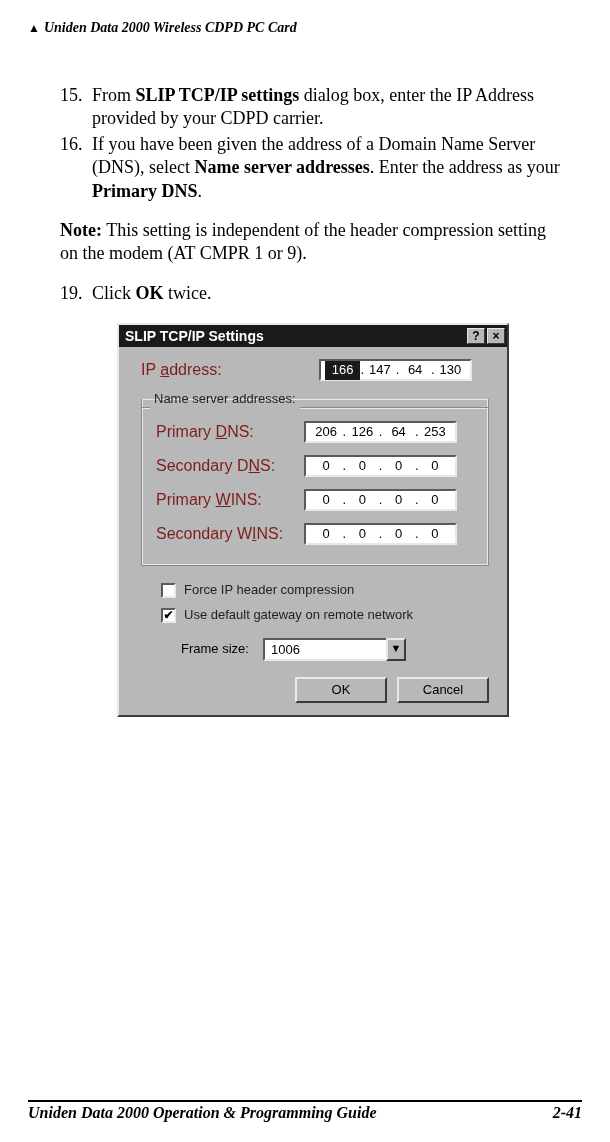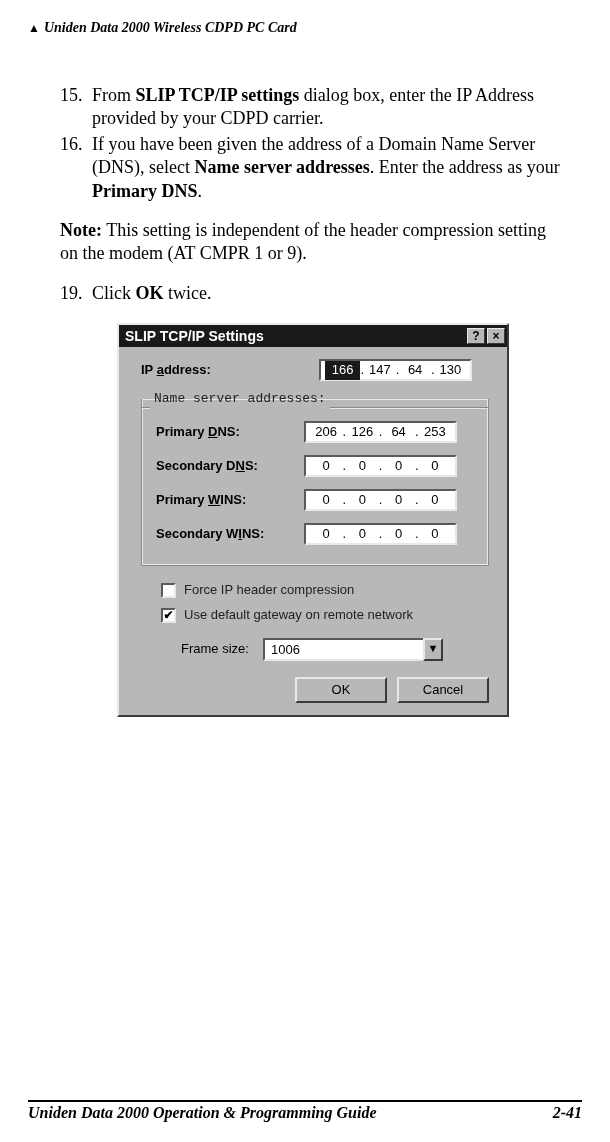--- a/index.html
+++ b/index.html
@@ -97,23 +97,22 @@
   .dialog-body {
     padding: 12px 18px 12px 22px;
   }
   .row {
     display: flex;
     align-items: center;
     margin-bottom: 12px;
   }
   .row .lbl {
     flex: 0 0 148px;
-    color: #000000;
-    font-size: 13px;
-    font-weight: bold;
+    color: #7f1d1d;
+    font-size: 16px;
   }
   .row.top .lbl { flex: 0 0 178px; }
   .row .u { text-decoration: underline; }
   .ipbox {
     background: #fff;
     border-top: 2px solid #5a5a5a;
     border-left: 2px solid #5a5a5a;
     border-right: 2px solid #e8e8e8;
     border-bottom: 2px solid #e8e8e8;
     display: flex;
@@ -145,21 +144,20 @@
     margin-bottom: 16px;
     box-shadow: inset 0 0 0 1px #e8e8e8;
   }
   .fieldset .legend-line {
     position: absolute;
     top: 0;
     left: 0;
     right: 0;
     display: flex;
     align-items: center;
-    font-family: Liberation Mono, monospace;
   }
   .fieldset .legend-line .seg {
     border-top: 1px solid #8a8a8a;
     box-shadow: 0 1px 0 #e8e8e8;
     height: 1px;
   }
   .fieldset .legend-line .seg.left { width: 8px; }
   .fieldset .legend-line .seg.right { flex: 1; }
   .fieldset .legend {
     padding: 0 4px;
@@ -191,21 +189,21 @@
     display: flex;
     align-items: center;
     margin: 14px 0 0 40px;
   }
   .framerow .lbl {
     flex: 0 0 82px;
   }
   .combo {
     display: flex;
     height: 23px;
-    width: 180px;
+    width: 143px;
   }
   .combo .ctext {
     flex: 1;
     background: #fff;
     border-top: 2px solid #5a5a5a;
     border-left: 2px solid #5a5a5a;
     border-bottom: 2px solid #e8e8e8;
     border-right: none;
     padding: 2px 6px;
   }

